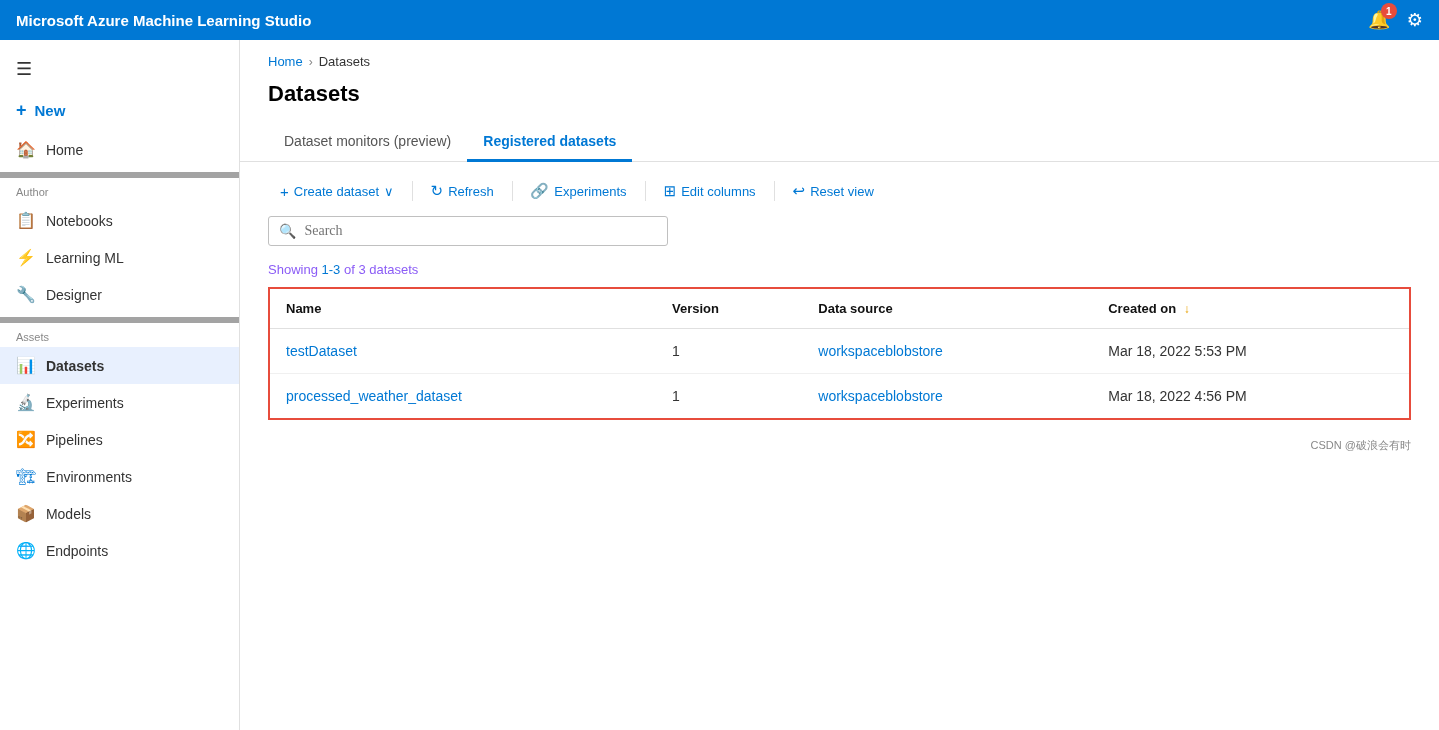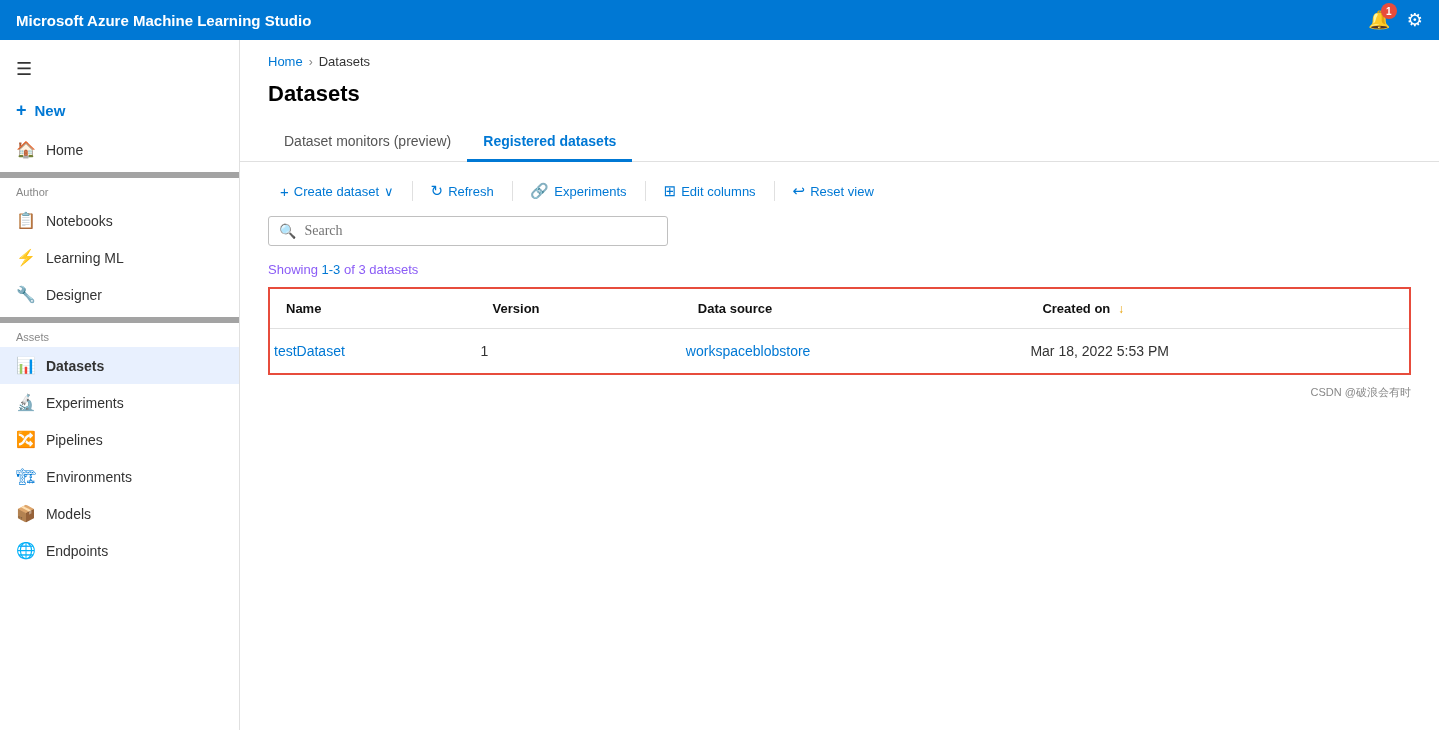--- a/index.html
+++ b/index.html
@@ -235,21 +235,21 @@
     .dataset-table th {
       text-align: left;
       padding: 12px 16px;
       font-size: 13px;
       font-weight: 700;
       color: #111;
       border-bottom: 1px solid #e0e0e0;
       background: #fff;
     }
     .dataset-table td {
-      padding: 14px 4px;
+      padding: 14px 16px;
       font-size: 14px;
       color: #333;
       border-bottom: 1px solid #f0f0f0;
     }
     .dataset-table tr:last-child td { border-bottom: none; }
     .link-cell {
       color: #0078d4;
       cursor: pointer;
       text-decoration: none;
     }
@@ -257,21 +257,21 @@
 
     
     .table-highlight {
       border: 2px solid #e74c3c !important;
       border-radius: 3px;
     }
 
     
     .watermark {
       text-align: right;
-      padding: 10px 28px;
+      padding: 18px 28px;
       font-size: 11px;
       color: #888;
     }
   </style>
 </head>
 <body>
 
 <div class="topbar">
   <span class="topbar-title">Microsoft Azure Machine Learning Studio</span>
   <div class="topbar-icons">
@@ -418,19 +418,25 @@
           </th>
         </tr>
       </thead>
       <tbody id="table-body">
       <tr>
             <td><a class="link-cell">testDataset</a></td>
             <td>1</td>
             <td><a class="link-cell">workspaceblobstore</a></td>
             <td>Mar 18, 2022 5:53 PM</td>
           </tr>
+          <tr>
+            <td><a class="link-cell">processed_weather_dataset</a></td>
+            <td>1</td>
+            <td><a class="link-cell">workspaceblobstore</a></td>
+            <td>Mar 18, 2022 4:56 PM</td>
+          </tr>
         </tbody>
     </table>
 
     <div class="watermark">CSDN @破浪会有时</div>
 
   </div>
 </div>
 
 </body></html>

